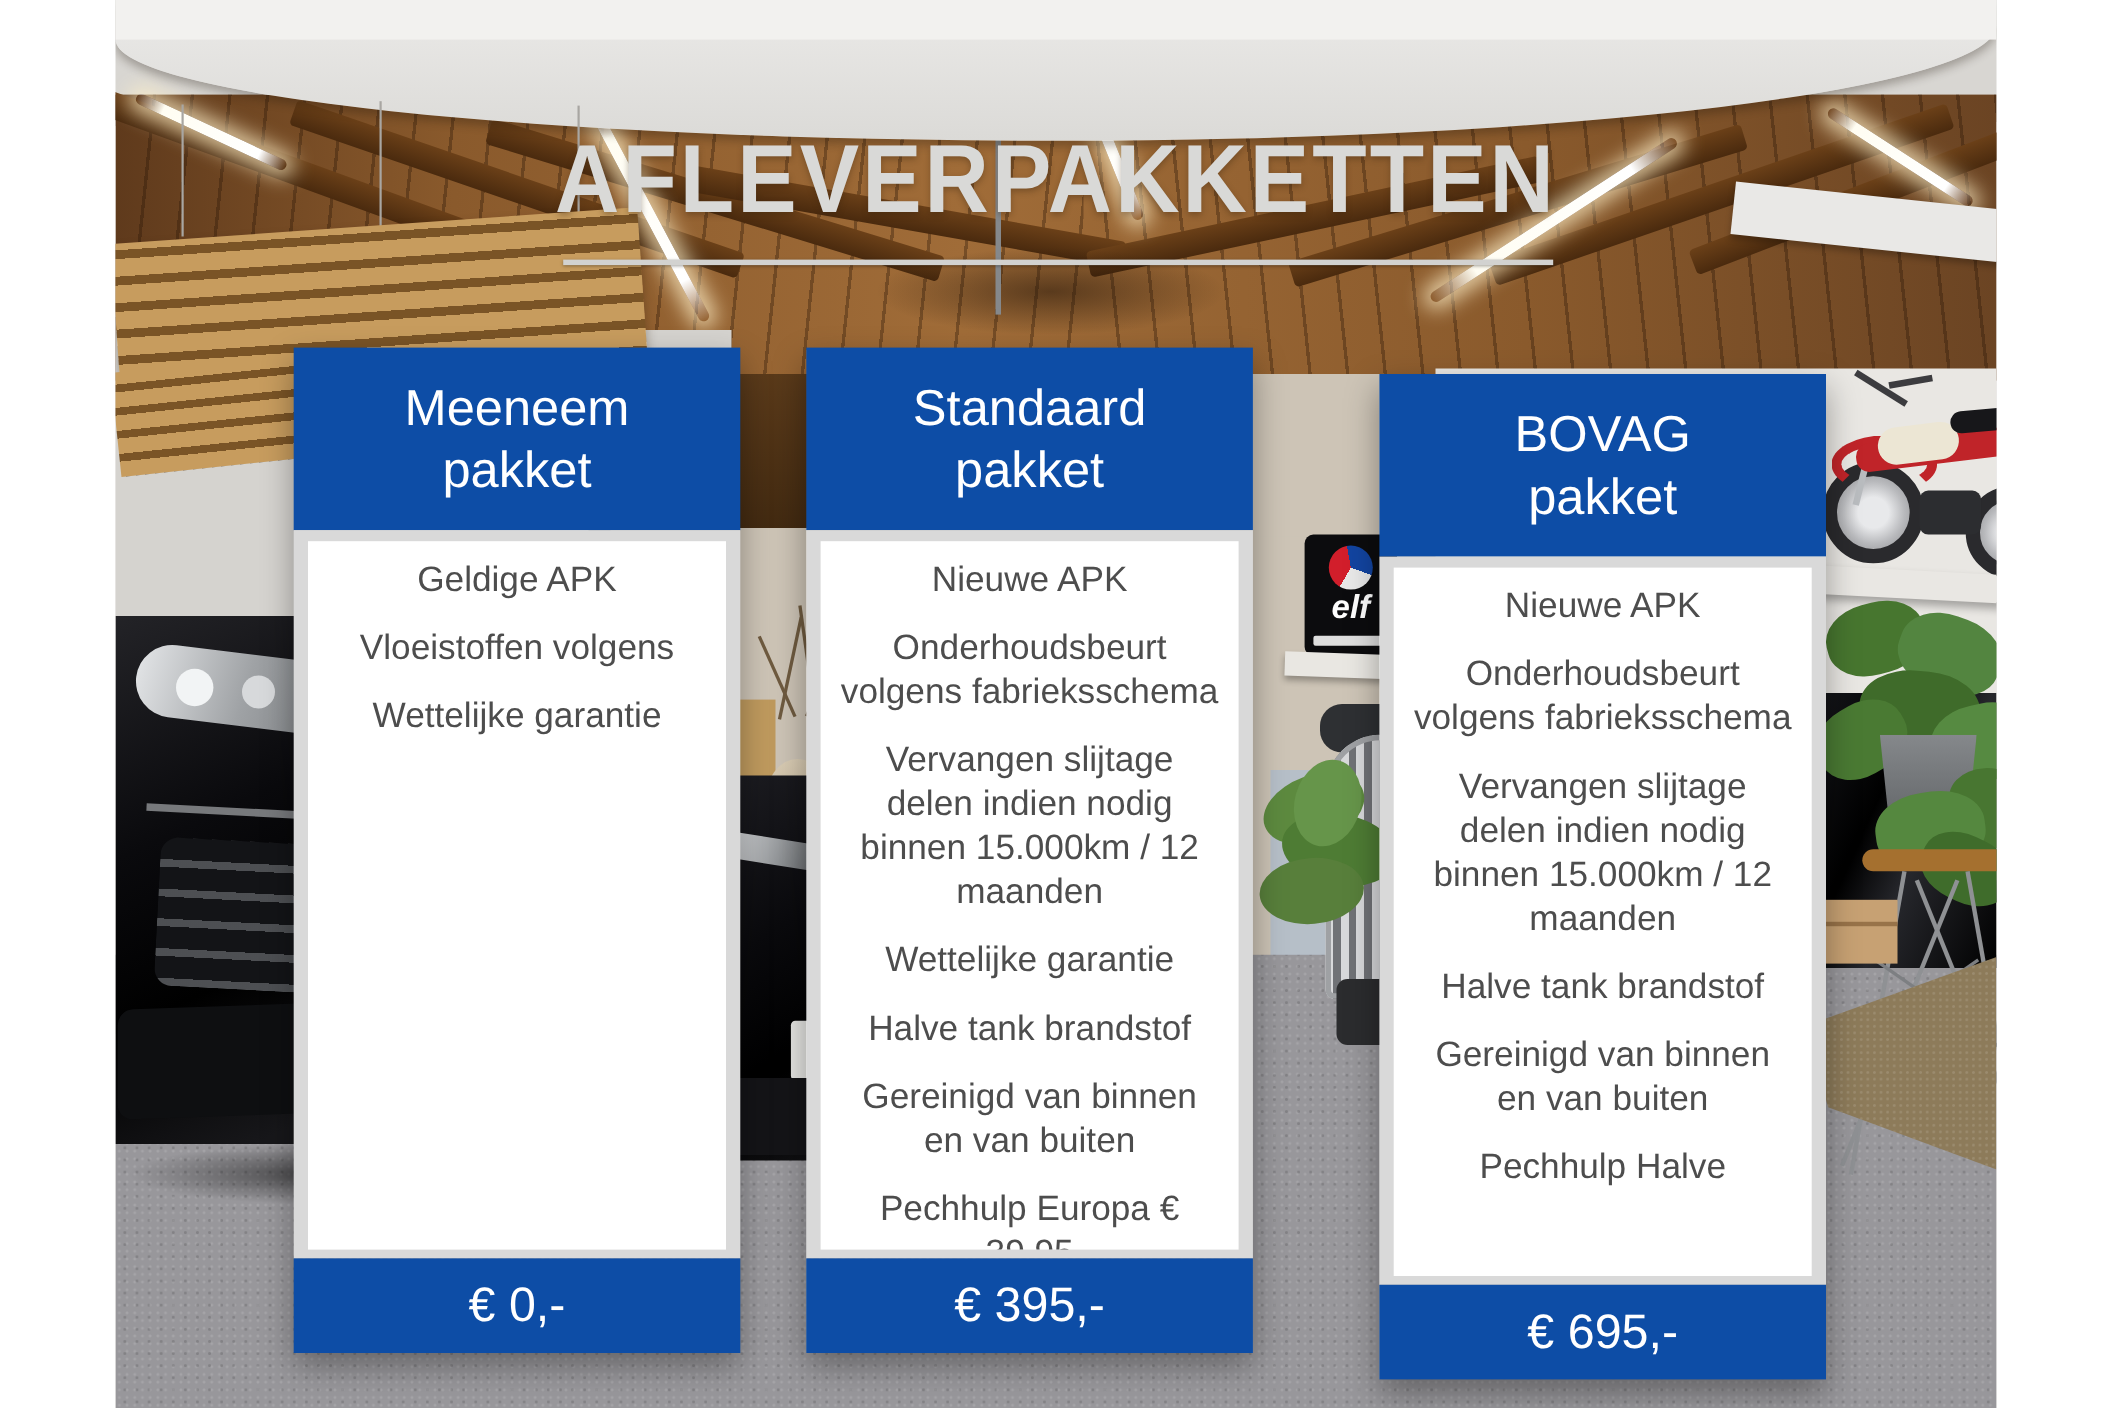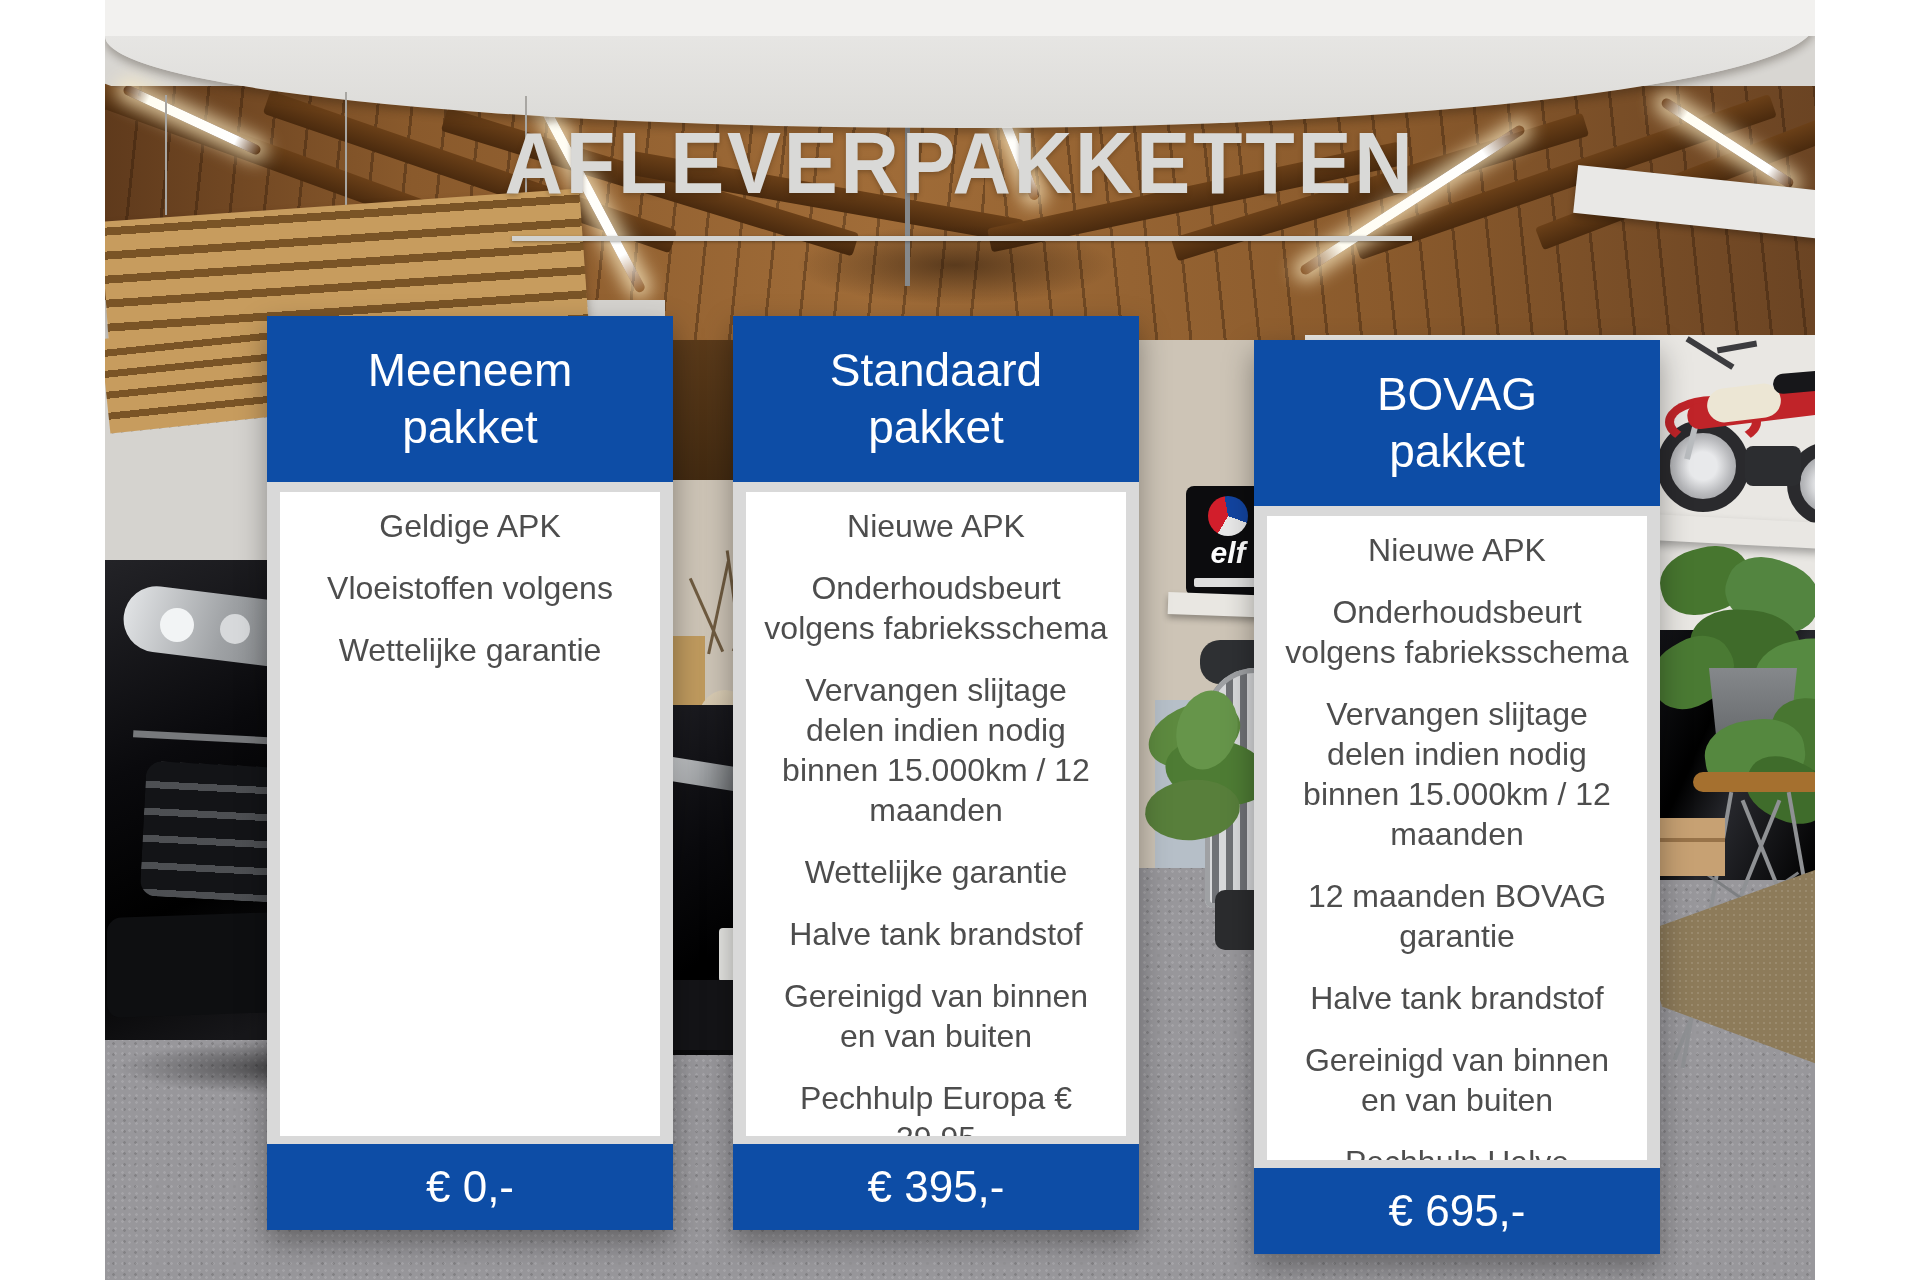--- a/index.html
+++ b/index.html
@@ -355,21 +355,20 @@
   <section class="card card-3">
     <header class="card-header">
       <div>BOVAG</div>
       <div>pakket</div>
     </header>
     <div class="card-mid">
       <div class="card-body">
         <p>Nieuwe APK</p>
         <p>Onderhoudsbeurt volgens fabrieksschema</p>
         <p>Vervangen slijtage delen indien nodig binnen 15.000km / 12 maanden</p>
-        <p>12 maanden BOVAG garantie</p>
         <p>Halve tank brandstof</p>
         <p>Gereinigd van binnen en van buiten</p>
         <p>Pechhulp Halve</p>
       </div>
     </div>
     <footer class="card-price">
       <span>€ 695,-</span>
     </footer>
   </section>
 

